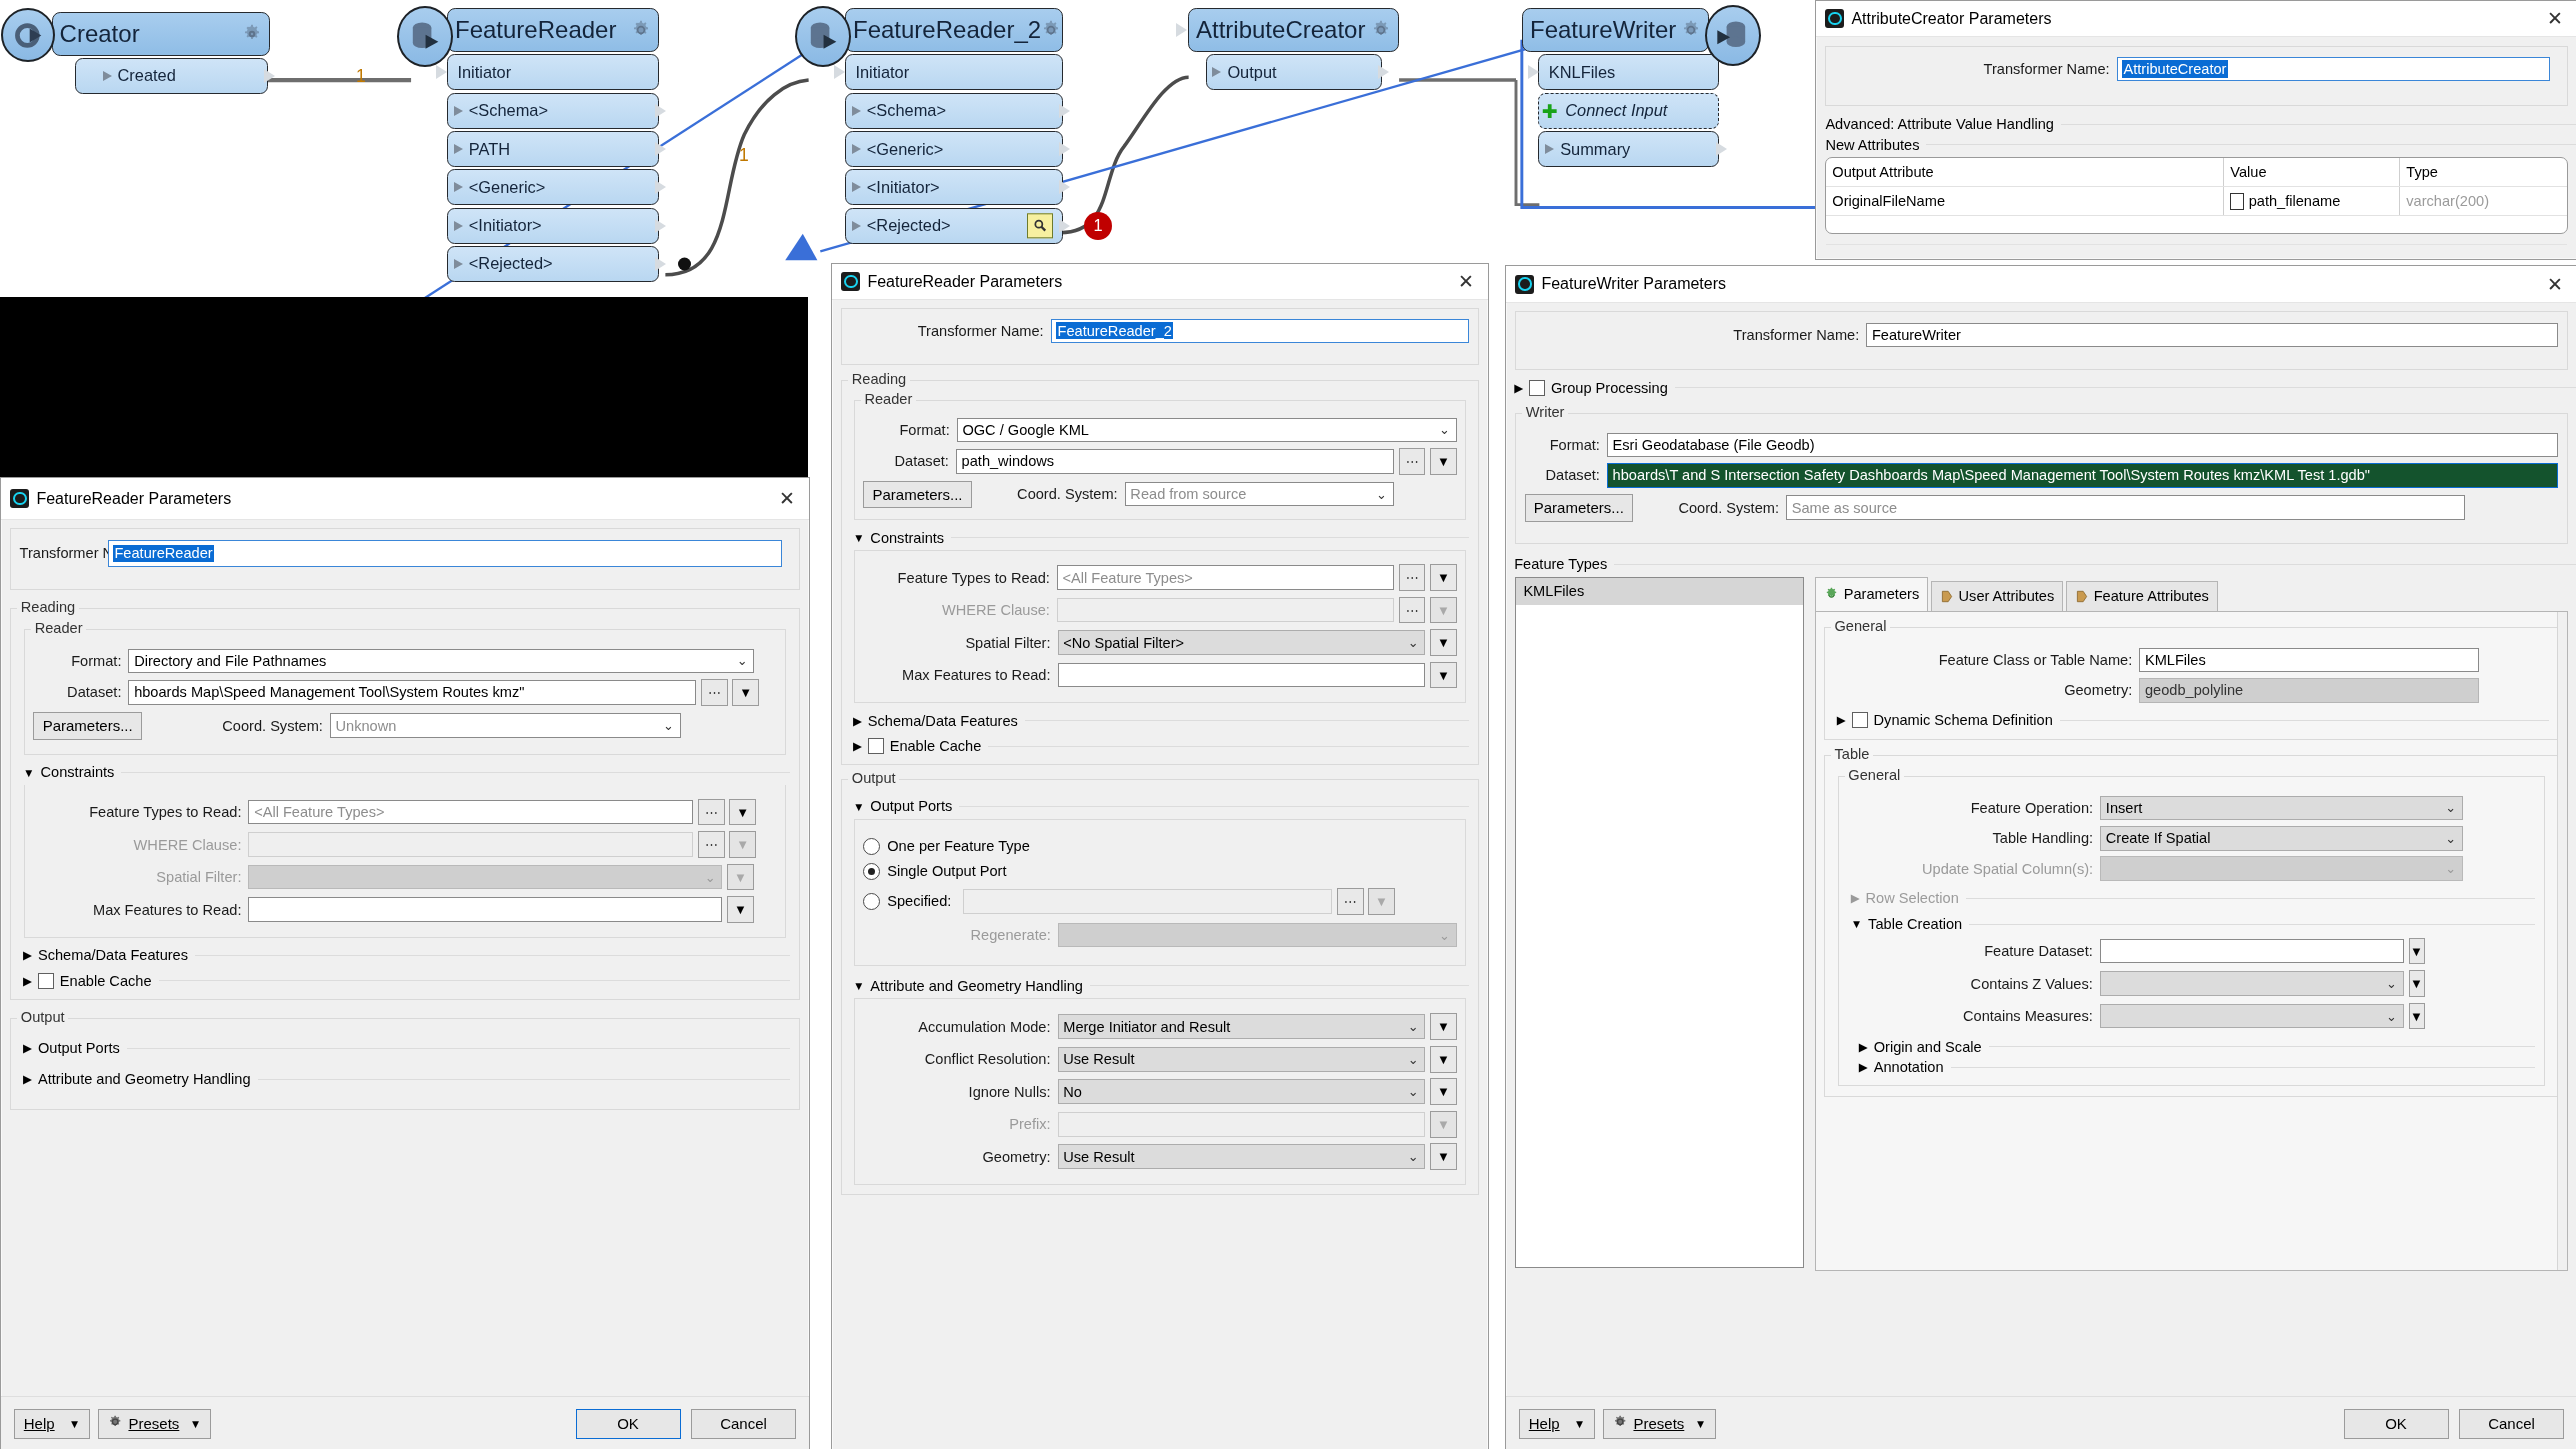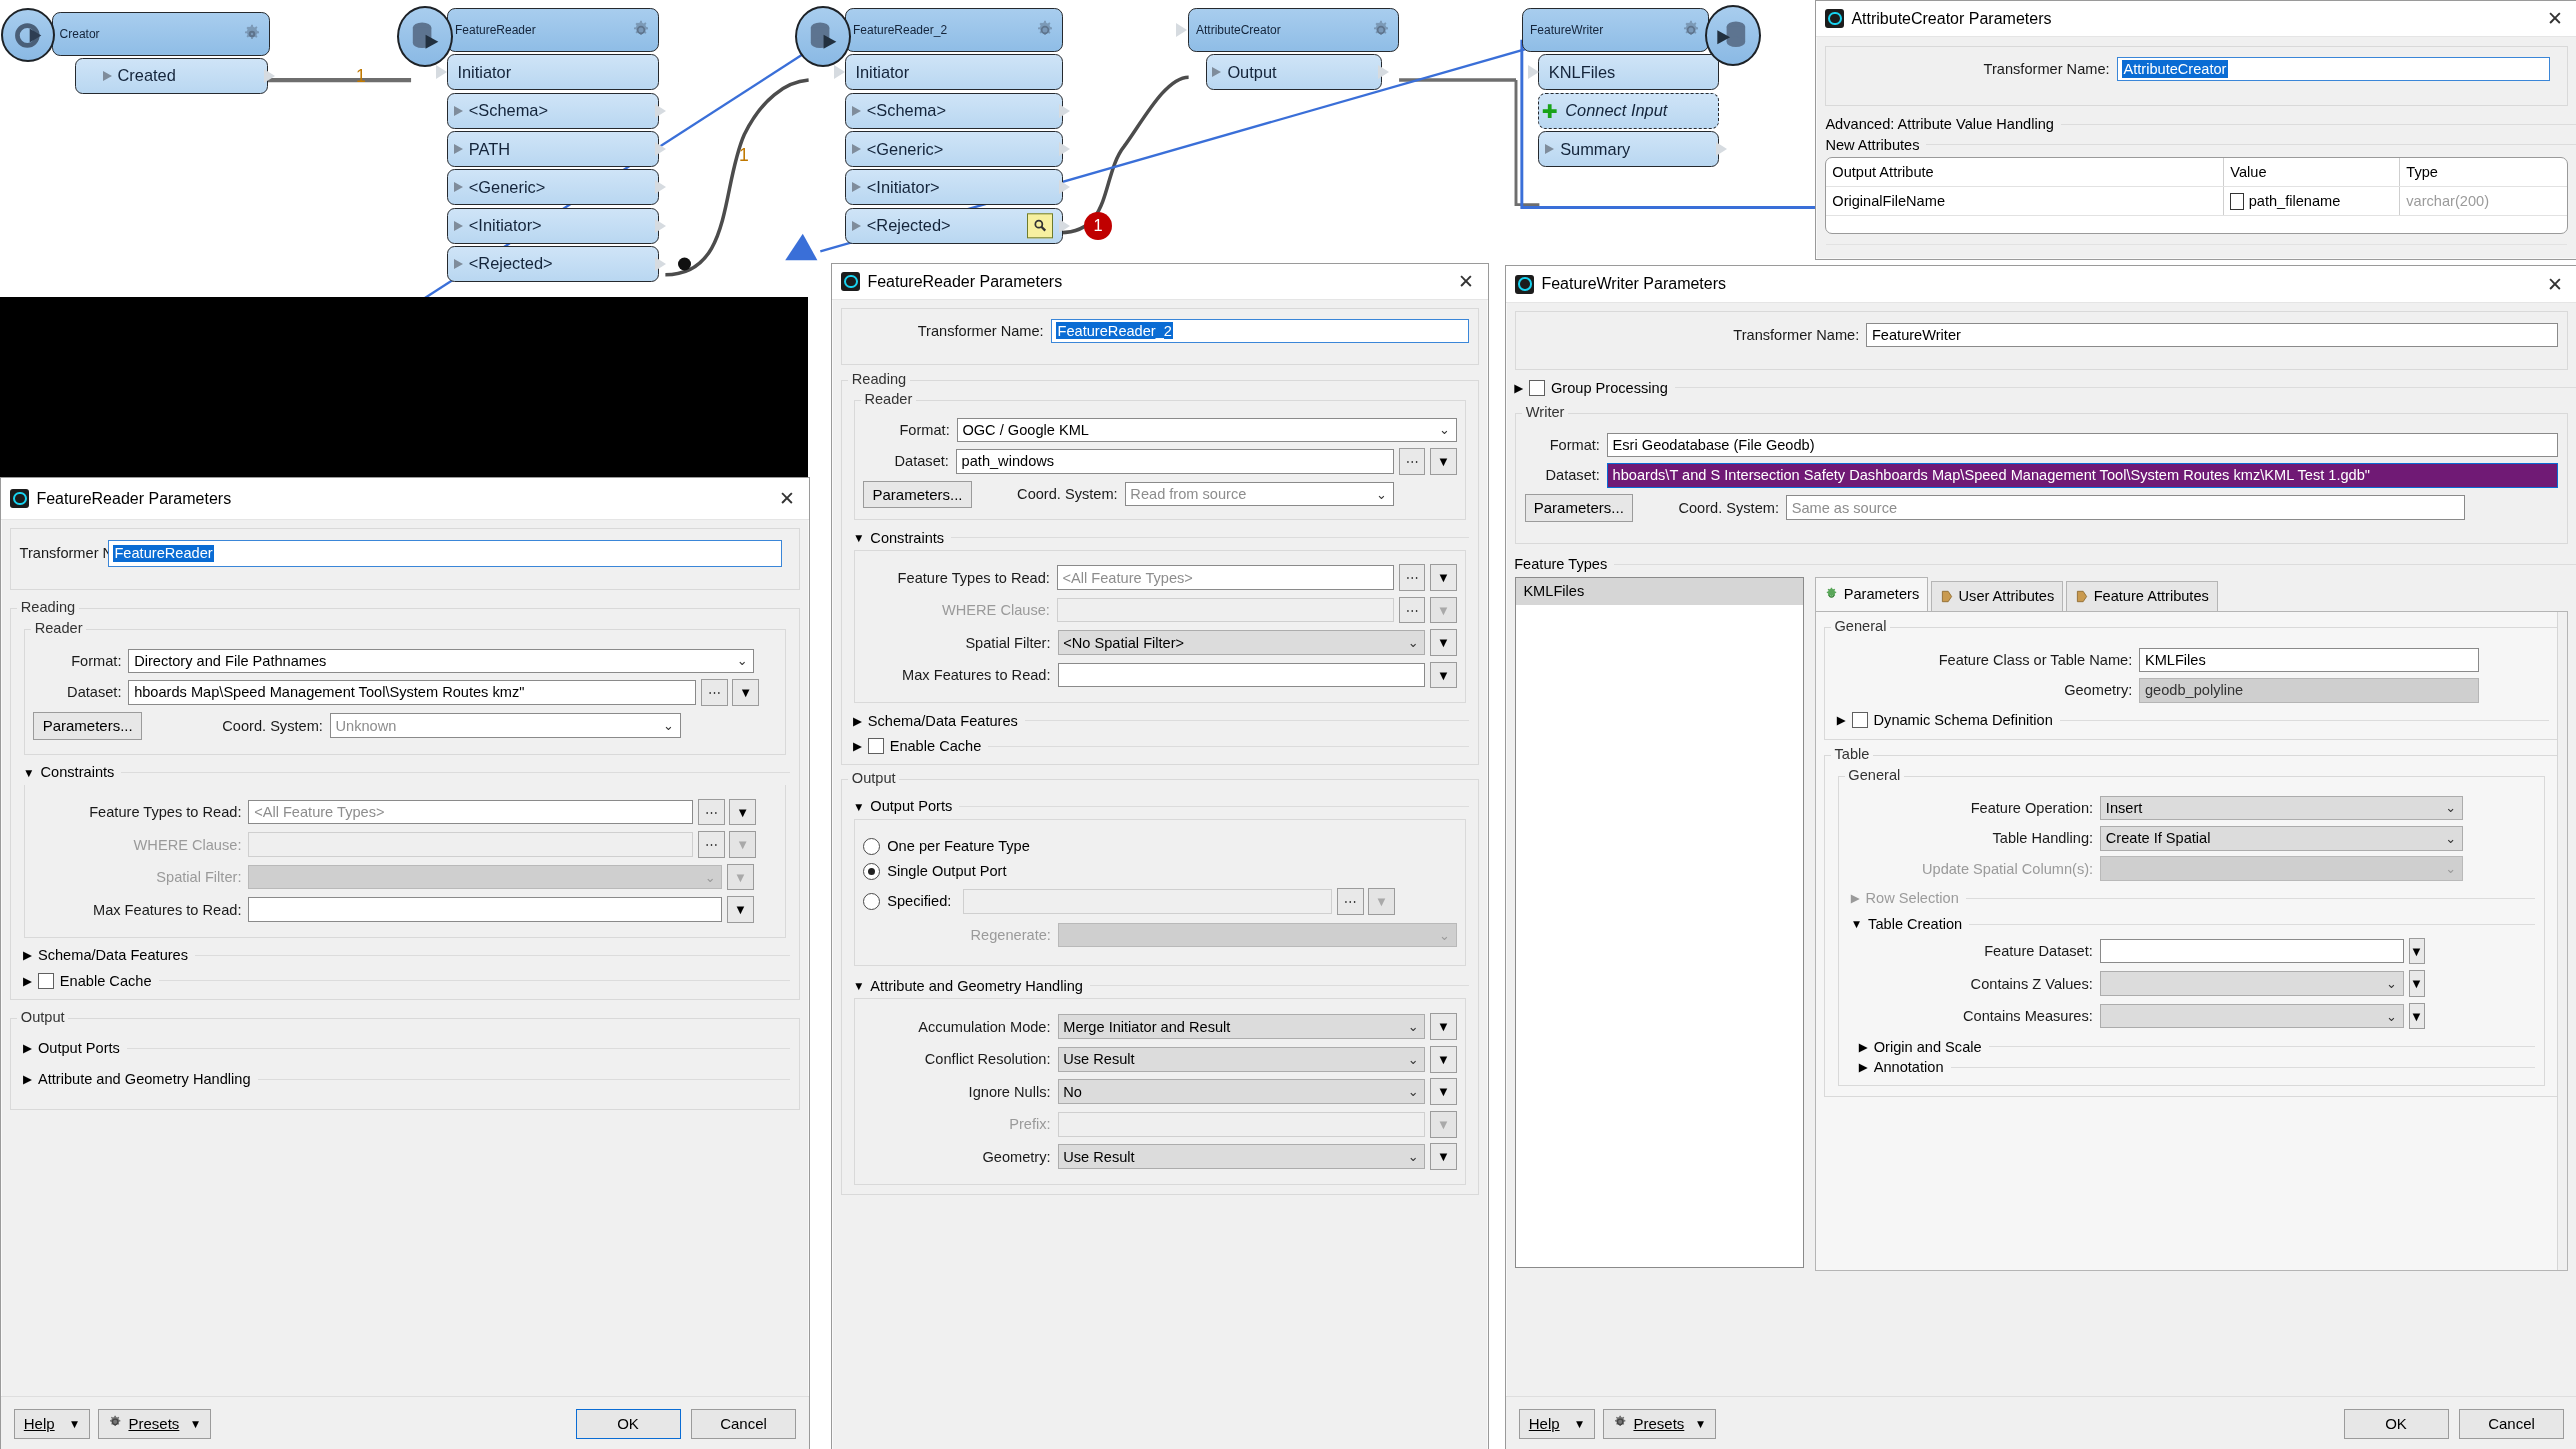--- a/index.html
+++ b/index.html
@@ -7,21 +7,21 @@
        font-family:"Liberation Sans",sans-serif;font-size:15px;color:#000;}
 
   
   #canvas{position:absolute;left:0;top:0;width:2576px;height:304px;background:#fff;}
   #blackband{position:absolute;left:0;top:297px;width:808px;height:181px;background:#000;}
 
   .node{position:absolute;}
   .node-head{position:relative;height:44px;border-radius:8.2px;
        background:linear-gradient(#a8cdee,#8fbde6);border:1.8px solid #25292e;
        display:flex;align-items:center;box-sizing:border-box;padding:0 7px;}
-  .node-head .t{font-size:12px;color:#14243a;white-space:nowrap;flex:1;}
+  .node-head .t{font-size:24px;color:#14243a;white-space:nowrap;flex:1;}
   .port{position:relative;height:36px;margin-top:2.3px;border-radius:7.6px;
        background:linear-gradient(#cfe4f7,#b9d7f1);border:1.8px solid #25292e;
        display:flex;align-items:center;box-sizing:border-box;padding:0 5.9px;}
   .port .pl{font-size:16.4px;color:#14243a;white-space:nowrap;}
   .port.dashed{border-style:dashed;background:linear-gradient(#cfe4f7,#b9d7f1);}
   .port.dashed .pl{font-style:italic;}
   .tri{width:0;height:0;border-left:9.4px solid #7f8c9b;border-top:5.9px solid transparent;
        border-bottom:5.9px solid transparent;margin-right:5.9px;flex:none;}
   .gear{width:20px;height:20px;flex:none;opacity:.75;}
   .bulb{position:absolute;width:52px;height:57px;border-radius:50%;
@@ -682,21 +682,21 @@
     <div class="grp" style="margin-top:17px;padding-bottom:16px;">
       <div class="legend">Writer</div>
       <div class="row" style="margin-top:13px;">
         <div class="lab" style="width:76px;">Format:</div>
         <div class="inp" style="width:960px;">
             <span>Esri Geodatabase (File Geodb)</span>
           </div>
       </div>
       <div class="row">
         <div class="lab" style="width:76px;">Dataset:</div>
-        <div class="inp" style="width:960px;background:#701a75;border-color:#0a6cd4;color:#fff;">
+        <div class="inp" style="width:960px;background:#14532d;border-color:#0a6cd4;color:#fff;">
             <span>hboards\T and S Intersection Safety Dashboards Map\Speed Management Tool\System Routes kmz\KML Test 1.gdb"</span>
           </div>
       </div>
       <div class="row">
         <div class="btn" style="height:28px;min-width:94px;">Parameters...</div>
         <div class="lab" style="width:146px;">Coord. System:</div>
         <div class="inp ghost" style="width:679px;">
             <span>Same as source</span>
           </div>
       </div>

